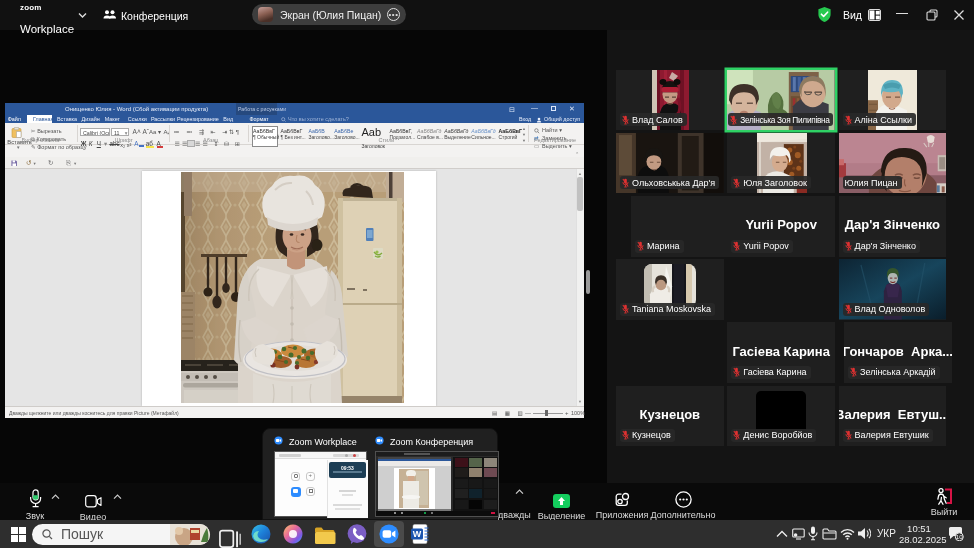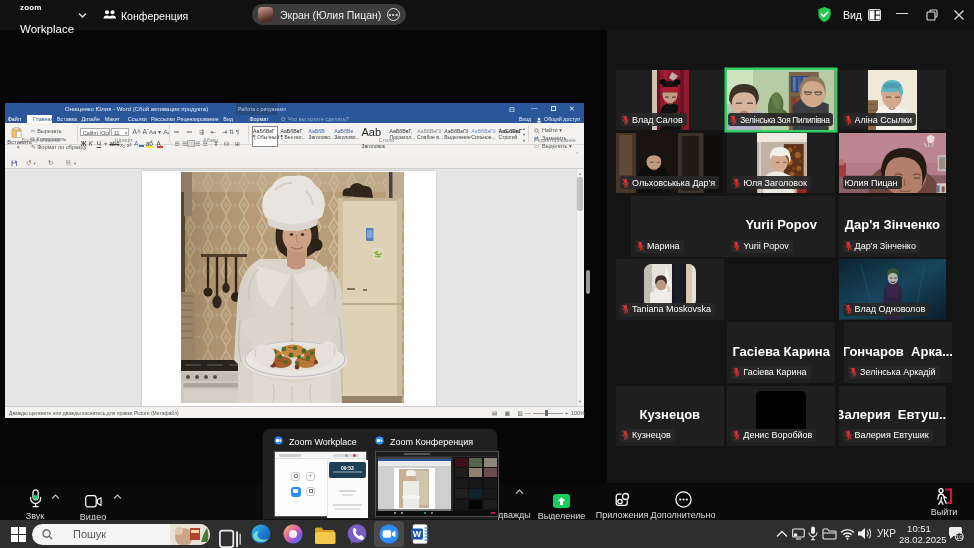--- a/index.html
+++ b/index.html
@@ -775,21 +775,21 @@
         <rect x="0" y="0" width="7" height="7" fill="#fff"></rect>
         <rect x="8" y="0" width="7" height="7" fill="#fff"></rect>
         <rect x="0" y="8" width="7" height="7" fill="#fff"></rect>
         <rect x="8" y="8" width="7" height="7" fill="#fff"></rect>
       </svg>
     <div id="search">
       <svg style="margin-left:10px" width="11" height="11" viewBox="0 0 11 11">
           <circle cx="4.5" cy="4.5" r="3.6" fill="none" stroke="#555" stroke-width="1.2"></circle>
           <path d="M7.3 7.3 L10 10" stroke="#555" stroke-width="1.2"></path>
         </svg>
-      <span style="margin-left:20px;font-size:11px;color:#555">Пошук</span>
+      <span style="margin-left:8px;font-size:14px;color:#555">Пошук</span>
       <svg style="margin-left:auto" width="40" height="21" viewBox="0 0 40 21">
           <rect width="40" height="21" fill="#e8e2d8"></rect>
           <circle cx="14" cy="13" r="9" fill="#c9a585"></circle>
           <rect x="20" y="4" width="10" height="12" fill="#b0442e"></rect>
           <rect x="21" y="6" width="8" height="3" fill="#e8d7a0"></rect>
           <path d="M31 18 q3-10 6-14 q2 6 1 14 Z" fill="#4a7a3a"></path>
           <circle cx="9" cy="7" r="4" fill="#e2c8a8"></circle>
         </svg>
     </div>
     <svg class="tico" style="left:219px;top:8px" width="14" height="12" viewBox="0 0 14 12">

